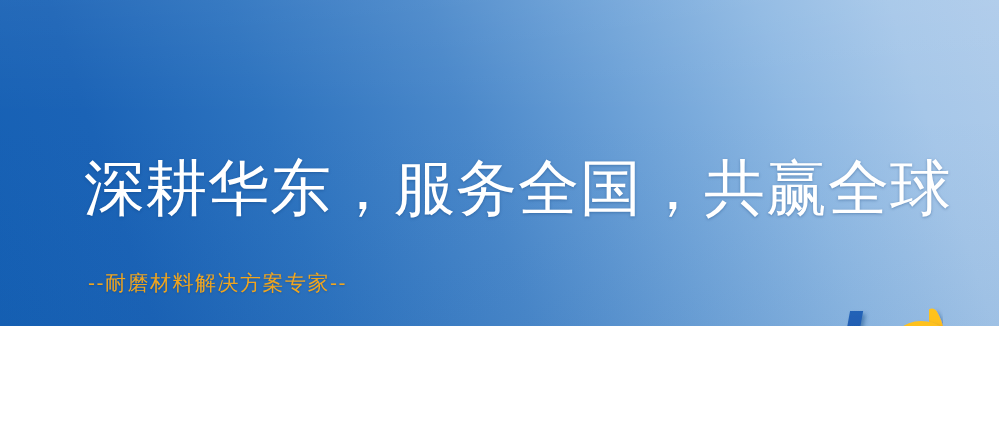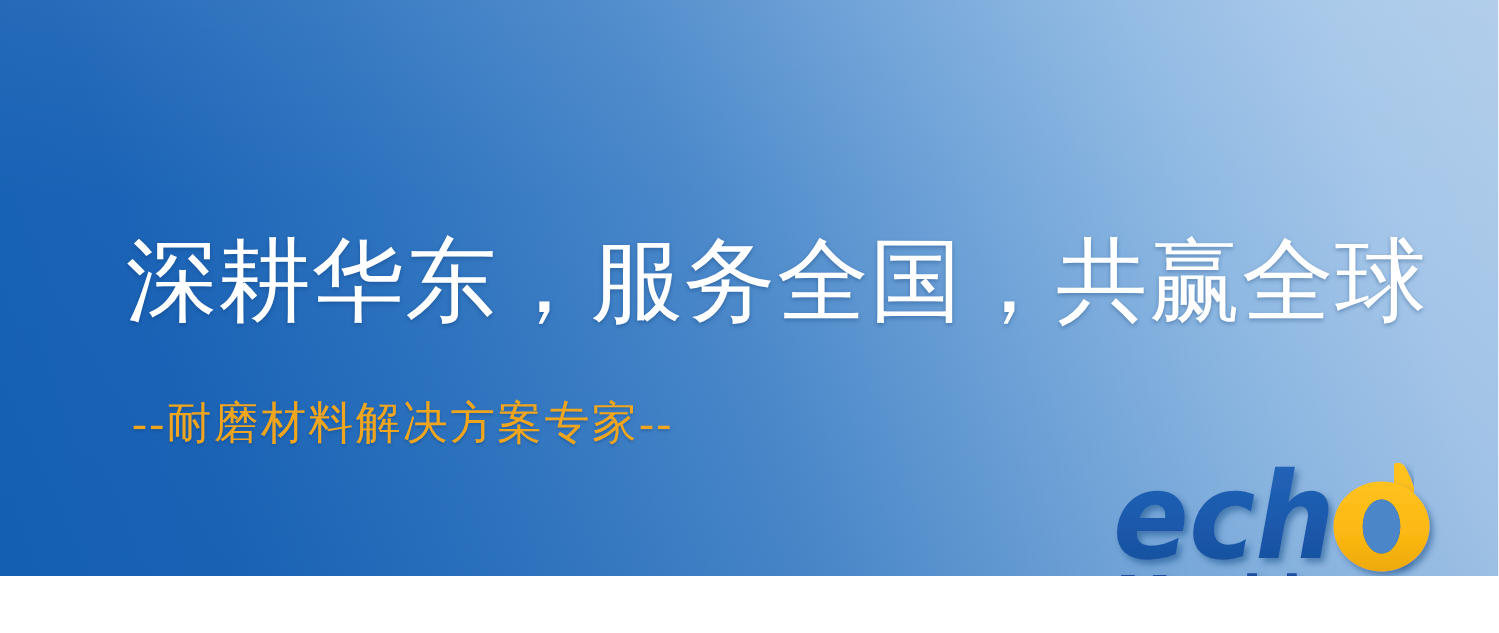--- a/index.html
+++ b/index.html
@@ -3,21 +3,21 @@
 <meta charset="utf-8">
 <style>
   html, body {
     margin: 0;
     padding: 0;
     background: #ffffff;
   }
   #banner {
     position: relative;
     width: 999px;
-    height: 384px;
+    height: 326px;
     overflow: hidden;
     font-family: "Liberation Sans", sans-serif;
     
     background:
       linear-gradient(72deg,
         #1560b4 0%,
         #1b63b6 14%,
         #2d73bf 30%,
         #4a88ca 48%,
         #6fa3d8 64%,
@@ -45,22 +45,22 @@
     color: #ffffff;
     white-space: nowrap;
     text-shadow: 0 1px 3px rgba(8,52,105,0.35);
     z-index: 3;
   }
 
   .subtitle {
     position: absolute;
     left: 88px;
     top: 266px;
-    font-family: Liberation Serif, serif;
-    font-size: 30px;
+    font-family: Liberation Sans, sans-serif;
+    font-size: 21px;
     line-height: 34px;
     letter-spacing: 1.5px;
     color: #f0a51e;
     white-space: nowrap;
     text-shadow: 0 1px 2px rgba(8,52,105,0.30);
     z-index: 3;
   }
 
   
   #logo {

